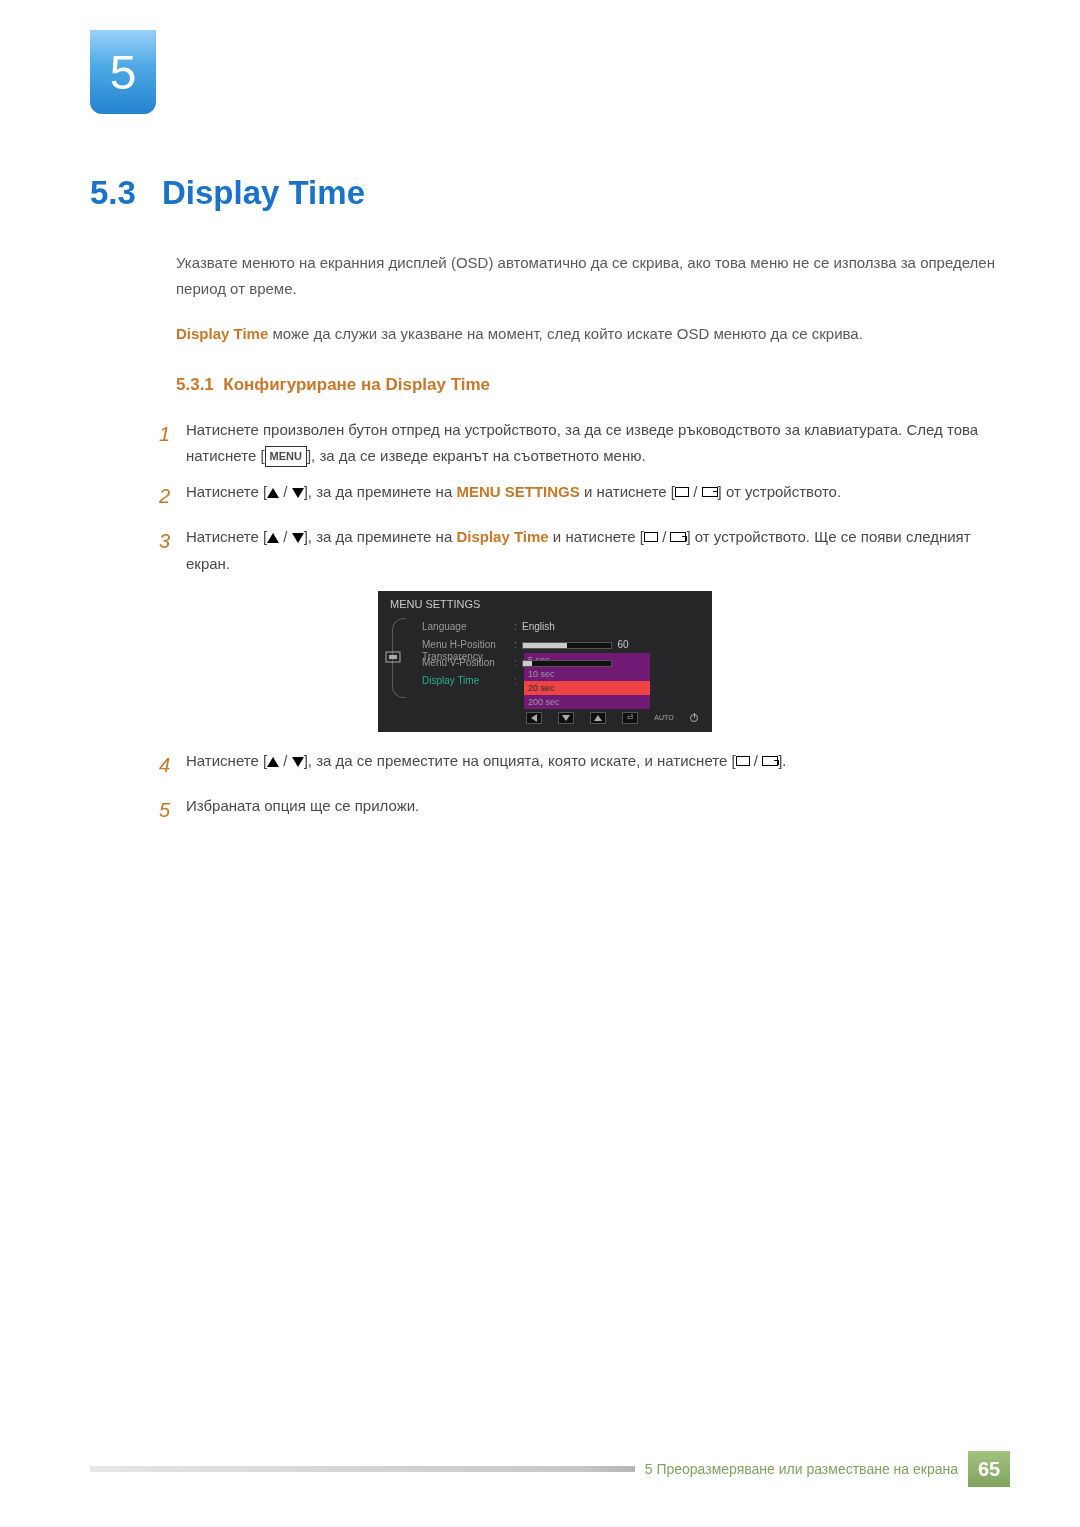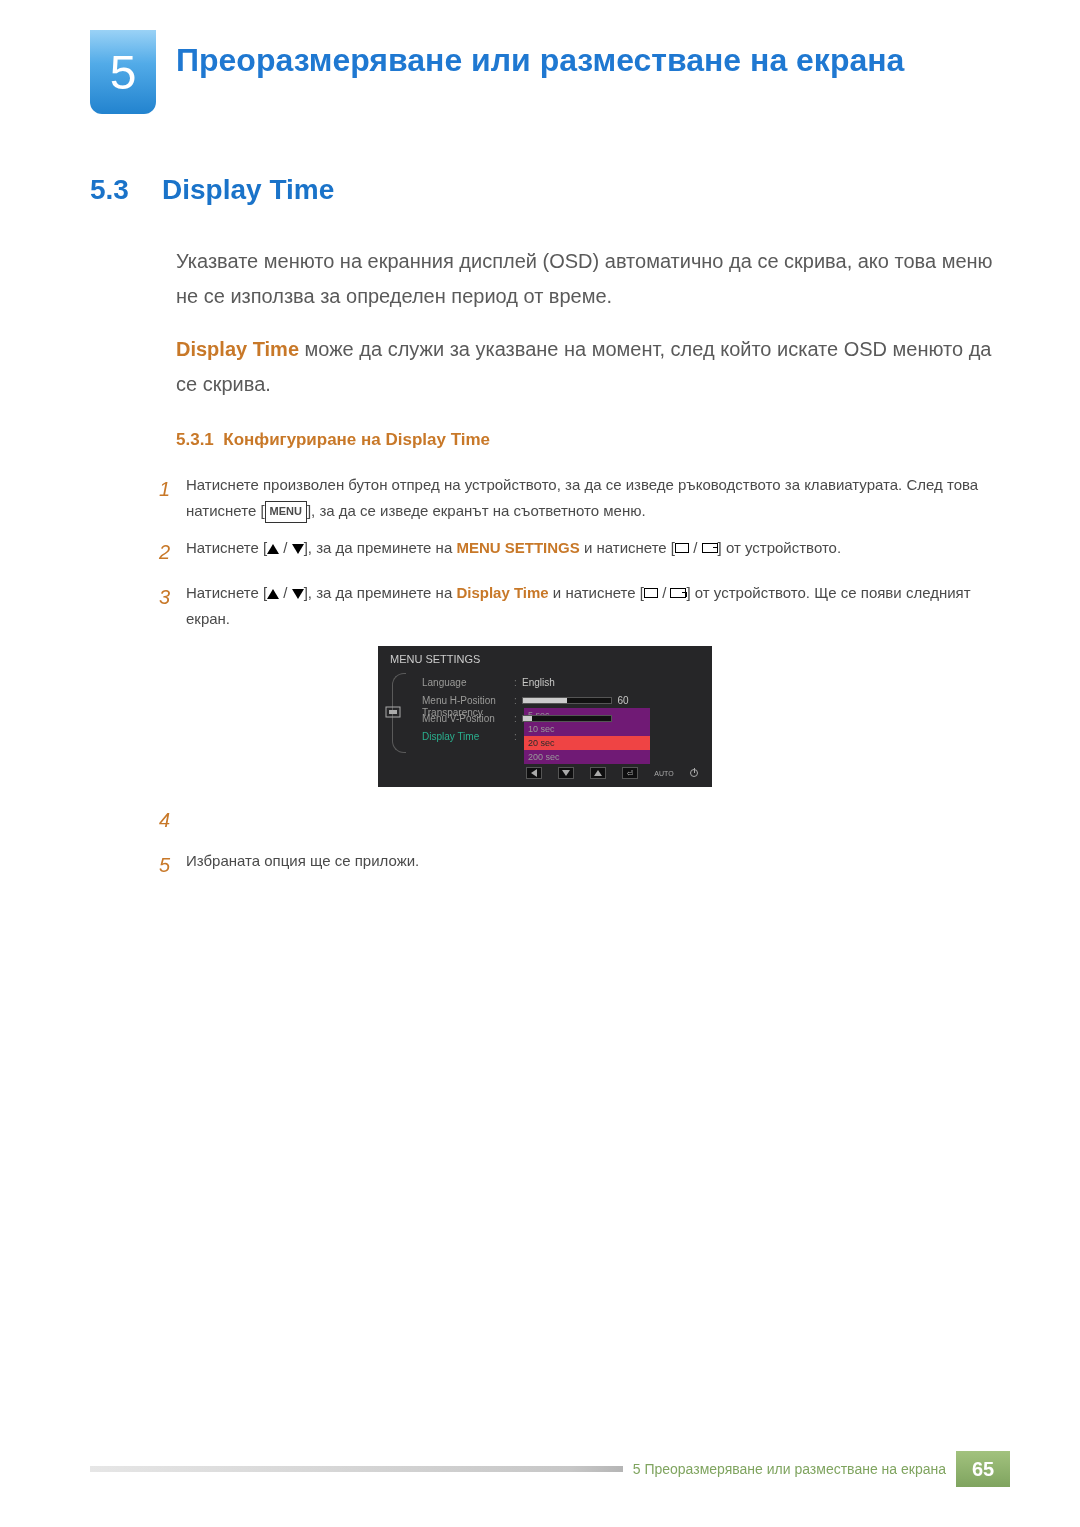--- a/index.html
+++ b/index.html
@@ -42,27 +42,27 @@
     font-weight: bold;
     line-height: 1.25;
     padding-top: 10px;
   }
   .section-header {
     display: flex;
     align-items: baseline;
     gap: 16px;
     color: #1a73c9;
     font-weight: bold;
-    font-size: 28px;
+    font-size: 33px;
     margin-bottom: 38px;
   }
   .section-num { width: 56px; }
   .body-block {
     margin-left: 86px;
-    font-size: 20px;
+    font-size: 15px;
     line-height: 1.75;
     color: #5a5a5a;
     margin-bottom: 18px;
   }
   .bold-orange { color: #c87828; font-weight: bold; }
   .subheader {
     margin-left: 86px;
     color: #c87828;
     font-weight: bold;
     font-size: 17px;
@@ -164,34 +164,33 @@
   .footer {
     position:absolute; left:0; right:0; bottom:40px; height:36px;
     display:flex; align-items:center;
   }
   .footer-bar {
     flex:1; height:6px; margin-left:90px; margin-right:10px;
     background: linear-gradient(90deg,#e6e6e6 0%,#c7c7c7 90%, #b5b5b5 100%);
   }
   .footer-text { color:#7fa45f; font-size:14px; margin-right:10px;text-align:right; }
   .footer-page {
-    width:54px; height:36px;
+    width:42px; height:36px;
     background: linear-gradient(180deg,#a2c27e,#7fa45f);
     color:#fff; font-size:20px; font-weight:bold;
     display:flex; align-items:center; justify-content:center;
     margin-right:70px;
   }
 </style>
 </head>
 <body>
 
 <div class="page">
   <div class="chapter-header">
     <div class="chapter-badge">5</div>
-    <div class="chapter-title">Преоразмеряване или разместване на екрана</div>
   </div>
 
   <div class="section-header">
     <span class="section-num">5.3</span>
     <span>Display Time</span>
   </div>
 
   <p class="body-block">Указвате менюто на екранния дисплей (OSD) автоматично да се скрива, ако това меню не се използва за определен период от време.</p>
 
   <p class="body-block">
@@ -282,20 +281,23 @@
           <span class="tri-up-s"></span>
         </div>
       <div class="osd-btn" style="font-size:8px;color:#aaa;">⏎</div>
       <div class="osd-auto">AUTO</div>
       <div class="osd-pwr"></div>
     </div>
   </div>
 
   <div class="step">
     <div class="step-num">4</div>
+    <div>
+      <span>Натиснете [</span><span class="tri-up"></span> / <span class="tri-down"></span><span>], за да се преместите на опцията, която искате, и натиснете [</span><span class="rect-icon"></span> / <span class="enter-icon"></span><span>].</span>
+    </div>
   </div>
 
   <div class="step">
     <div class="step-num">5</div>
     <div>Избраната опция ще се приложи.</div>
   </div>
 
   <div class="footer">
     <div class="footer-bar"></div>
     <div class="footer-text">5 Преоразмеряване или разместване на екрана</div>

